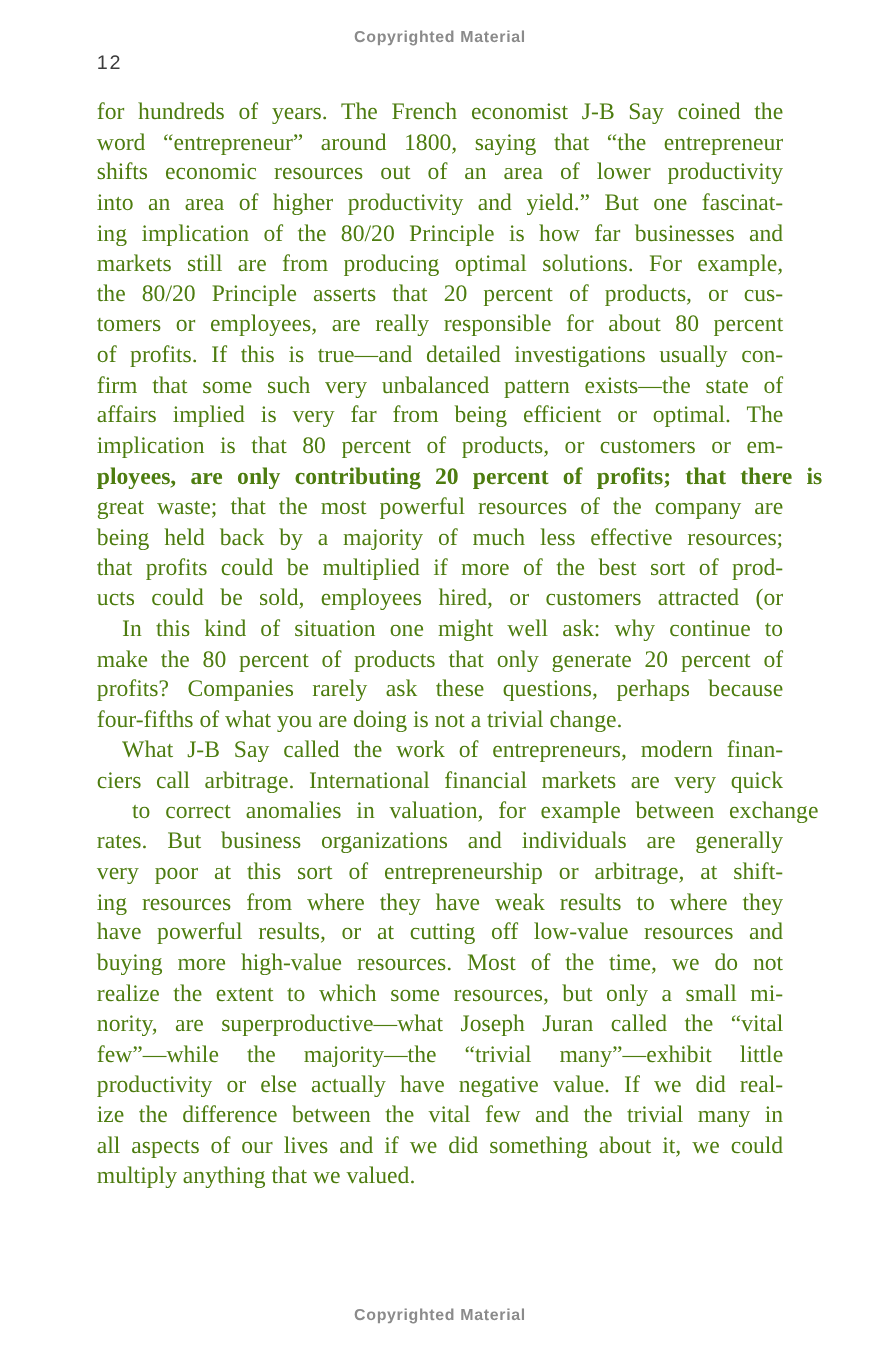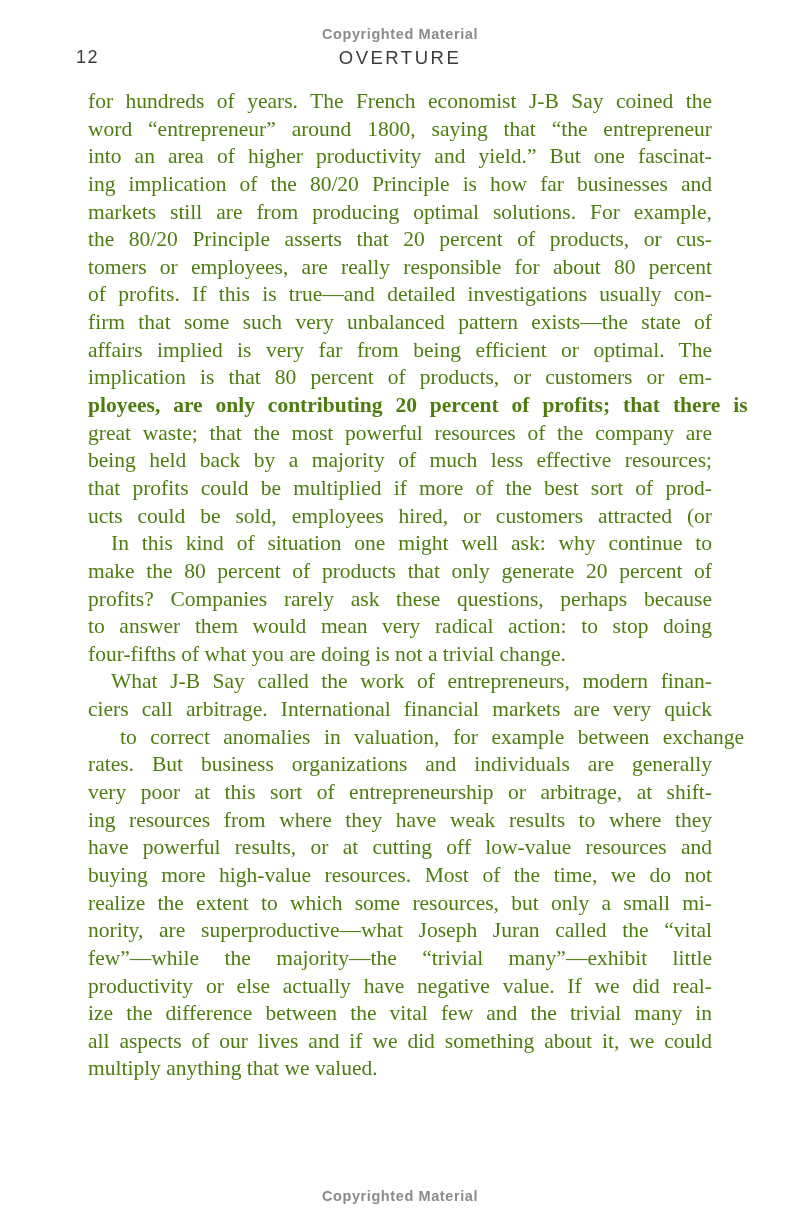--- a/index.html
+++ b/index.html
@@ -24,21 +24,21 @@
     font-weight: bold;
     font-size: 14.5px;
     color: #8b8b8b;
     letter-spacing: 0.6px;
   }
   .copyright-top { top: 26px; }
   .copyright-bottom { top: 1188px; }
   .page-number {
     position: absolute;
     top: 47px;
-    left: 76px;
+    left: 88px;
     font-family: "Liberation Sans", "DejaVu Sans", sans-serif;
     font-size: 18px;
     color: #3c3c3c;
     letter-spacing: 1.5px;
   }
   .running-head {
     position: absolute;
     top: 47px;
     left: 0;
     width: 100%;
@@ -66,43 +66,42 @@
   .line span { display: inline-block; white-space: nowrap; }
 </style>
 </head>
 <body>
 
 <div class="page">
   <div class="copyright-top">Copyrighted Material</div>
 
   <div class="page-number">12</div>
 
-  <div class="running-head">OVERTURE</div>
 
   <div class="body-text">
       <div class="line"><span style="word-spacing: 7.09063px;">for hundreds of years. The French economist J-B Say coined the</span></div>
       <div class="line"><span style="word-spacing: 10.5134px;">word “entrepreneur” around 1800, saying that “the entrepreneur</span></div>
+      <div class="line"><span style="word-spacing: 10.0938px;">shifts economic resources out of an area of lower productivity</span></div>
       <div class="line"><span style="word-spacing: 7.77187px;">into an area of higher productivity and yield.” But one fascinat-</span></div>
       <div class="line"><span style="word-spacing: 7.70156px;">ing implication of the 80/20 Principle is how far businesses and</span></div>
       <div class="line"><span style="word-spacing: 8.58398px;">markets still are from producing optimal solutions. For example,</span></div>
       <div class="line"><span style="word-spacing: 9.2px;">the 80/20 Principle asserts that 20 percent of products, or cus-</span></div>
       <div class="line"><span style="word-spacing: 7.90799px;">tomers or employees, are really responsible for about 80 percent</span></div>
       <div class="line"><span style="word-spacing: 6.96875px;">of profits. If this is true—and detailed investigations usually con-</span></div>
       <div class="line"><span style="word-spacing: 7.97049px;">firm that some such very unbalanced pattern exists—the state of</span></div>
       <div class="line"><span style="word-spacing: 9.08437px;">affairs implied is very far from being efficient or optimal. The</span></div>
       <div class="line"><span style="word-spacing: 8.72344px;">implication is that 80 percent of products, or customers or em-</span></div>
       <div class="line"><span style="word-spacing: 7.52969px; font-weight: bold;">ployees, are only contributing 20 percent of profits; that there is</span></div>
       <div class="line"><span style="word-spacing: 6.4px;">great waste; that the most powerful resources of the company are</span></div>
       <div class="line"><span style="word-spacing: 8.11094px;">being held back by a majority of much less effective resources;</span></div>
       <div class="line"><span style="word-spacing: 6.81901px;">that profits could be multiplied if more of the best sort of prod-</span></div>
       <div class="line"><span style="word-spacing: 9.5625px;">ucts could be sold, employees hired, or customers attracted (or</span></div>
       <div class="line indent"><span style="word-spacing: 7.46023px;">In this kind of situation one might well ask: why continue to</span></div>
       <div class="line"><span style="word-spacing: 6.30824px;">make the 80 percent of products that only generate 20 percent of</span></div>
       <div class="line"><span style="word-spacing: 11.3549px;">profits? Companies rarely ask these questions, perhaps because</span></div>
-      <div class="line"><span style="word-spacing: 9.26094px;">to answer them would mean very radical action: to stop doing</span></div>
       <div class="line last"><span>four-fifths of what you are doing is not a trivial change.</span></div>
       <div class="line indent"><span style="word-spacing: 7.20833px;">What J-B Say called the work of entrepreneurs, modern finan-</span></div>
       <div class="line"><span style="word-spacing: 7.78516px;">ciers call arbitrage. International financial markets are very quick</span></div>
       <div class="line"><span style="word-spacing: 8.08008px; margin-left: 32px;">to correct anomalies in valuation, for example between exchange</span></div>
       <div class="line"><span style="word-spacing: 12.6027px;">rates. But business organizations and individuals are generally</span></div>
       <div class="line"><span style="word-spacing: 9.08437px;">very poor at this sort of entrepreneurship or arbitrage, at shift-</span></div>
       <div class="line"><span style="word-spacing: 8.19219px;">ing resources from where they have weak results to where they</span></div>
       <div class="line"><span style="word-spacing: 8.87847px;">have powerful results, or at cutting off low-value resources and</span></div>
       <div class="line"><span style="word-spacing: 8.18281px;">buying more high-value resources. Most of the time, we do not</span></div>
       <div class="line"><span style="word-spacing: 6.90057px;">realize the extent to which some resources, but only a small mi-</span></div>

